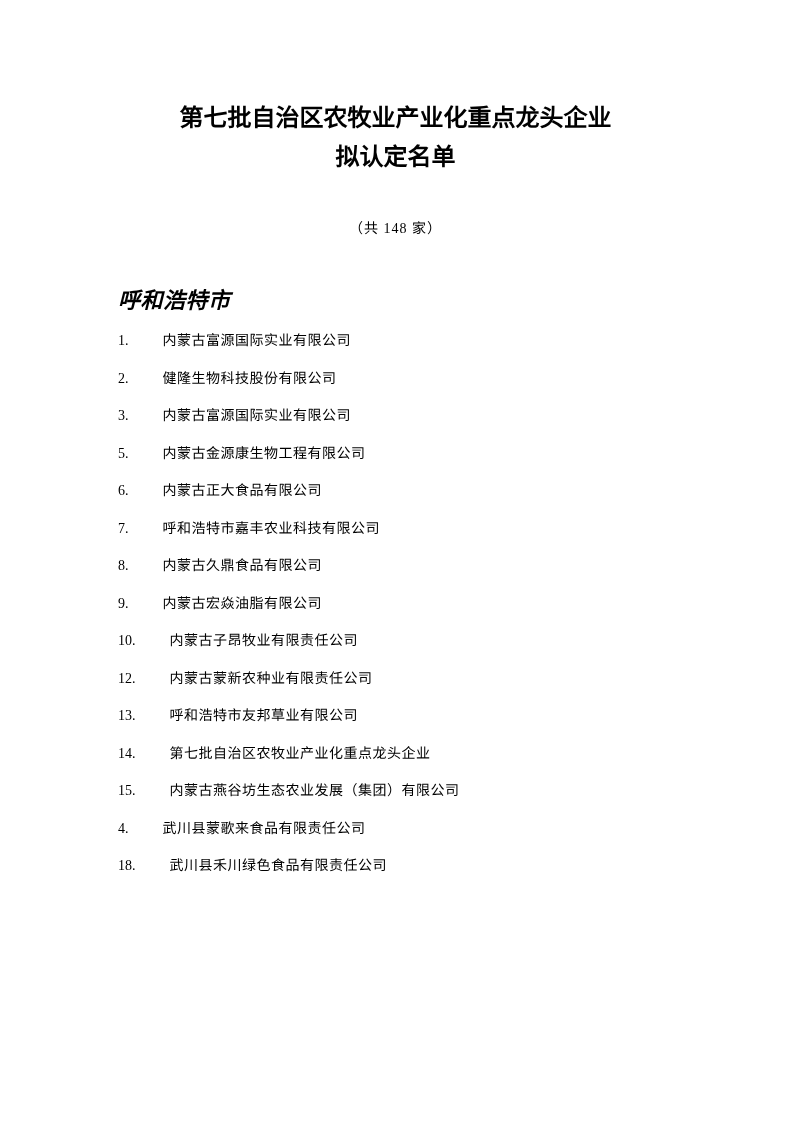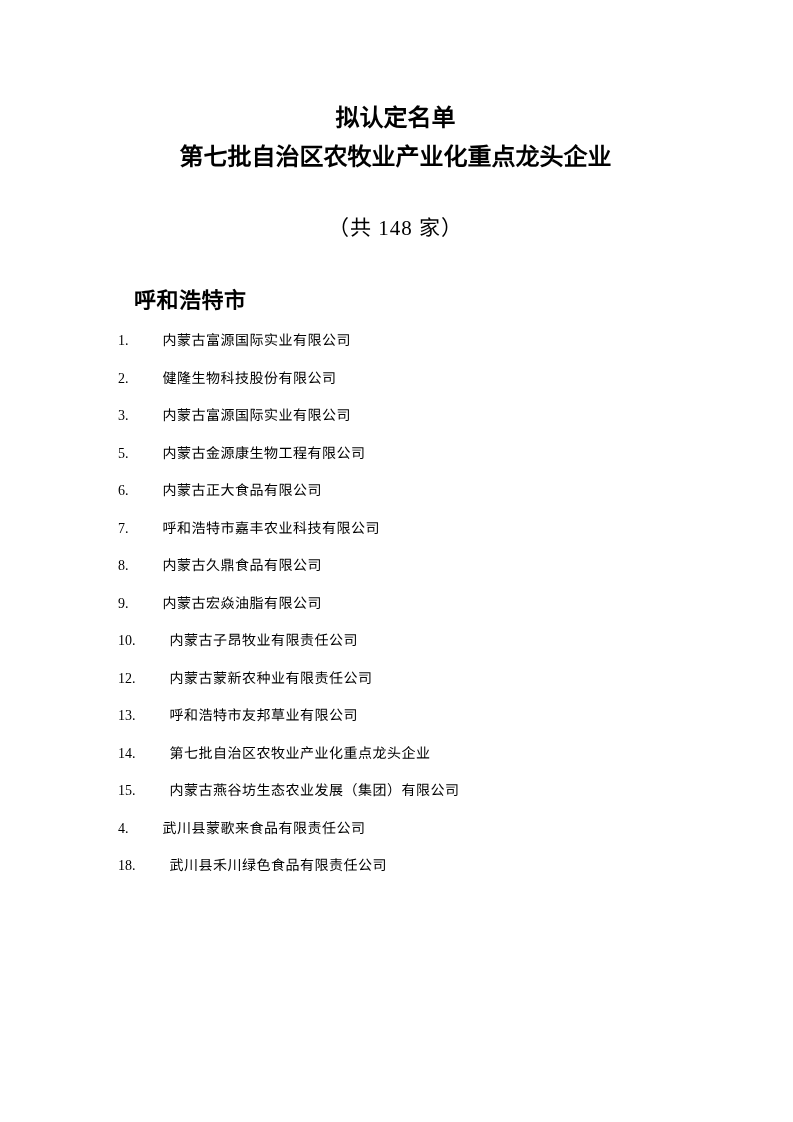--- a/index.html
+++ b/index.html
@@ -22,32 +22,33 @@
     font-family: "DejaVu Sans", "Liberation Sans", sans-serif;
     font-weight: bold;
     font-size: 24px;
     line-height: 39px;
     text-align: center;
     letter-spacing: 0;
   }
   .count-note {
     margin-top: 33px;
     font-family: "Liberation Serif", "DejaVu Serif", serif;
-    font-size: 21px;
+    font-size: 14px;
     line-height: 37px;
     text-align: center;
     letter-spacing: 1px;
   }
   .section-title {
-    margin: 35px 0 0 16px;
+    margin: 35px 0 0 0;
     font-family: "DejaVu Sans", "Liberation Sans", sans-serif;
     font-weight: bold;
     font-size: 22px;
     line-height: 37px;
     letter-spacing: 0.5px;
+    font-style: italic;
   }
   .company-list {
     margin: 3px 0 0 0;
     padding: 0;
     list-style: none;
   }
   .company-row {
     height: 37.5px;
     line-height: 37.5px;
     white-space: nowrap;
@@ -64,22 +65,22 @@
   }
   .company-name {
     letter-spacing: 0.5px;
   }
 </style>
 </head>
 <body>
 
 <div class="page">
   <div class="doc-title">
+    <div>第七批自治区农牧业产业化重点龙头企业</div>
     <div>拟认定名单</div>
-    <div>第七批自治区农牧业产业化重点龙头企业</div>
   </div>
 
   <div class="count-note">（共 148 家）</div>
 
   <div class="section-title">呼和浩特市</div>
 
   <ol class="company-list">
   <li class="company-row">
     <span class="company-num">1.</span>
     <span class="num-gap"></span>

